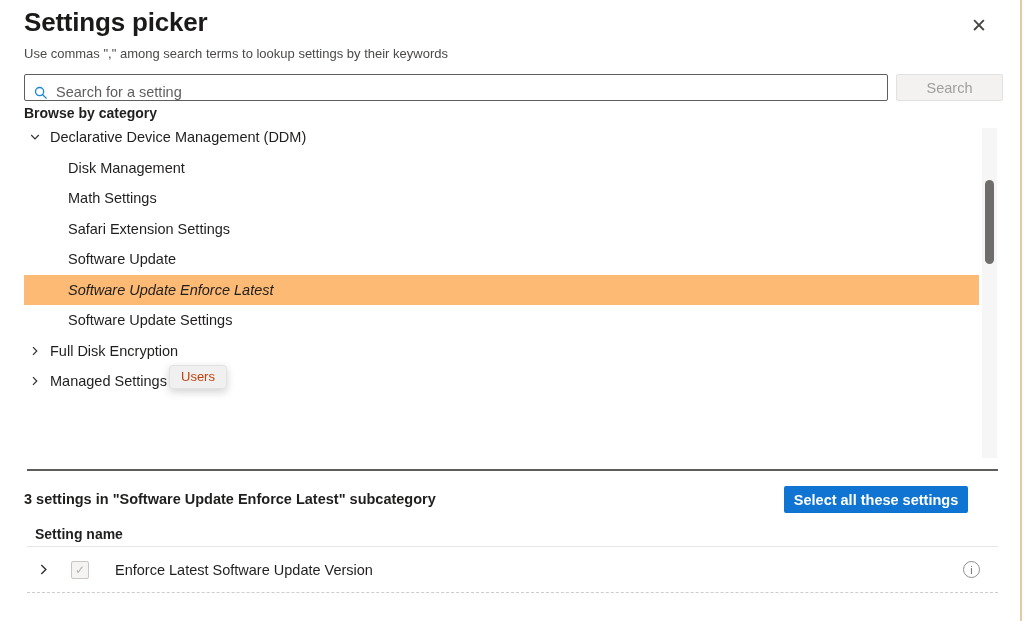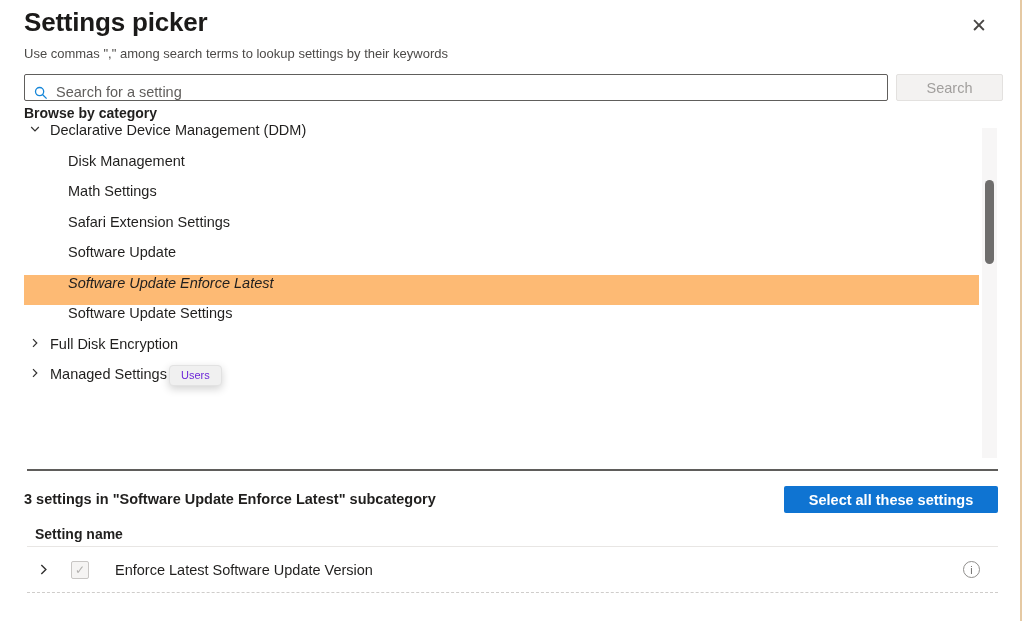--- a/index.html
+++ b/index.html
@@ -46,54 +46,54 @@
   }
   
   .browse-heading {
     position:absolute; left:24px; top:105px;
     font-size:14px; font-weight:700; color:#201f1e;
   }
   .tree {
     position:absolute; left:24px; top:122px; width:955px;
   }
   .tree-row {
-    height:30.5px; display:flex; align-items:flex-start;
+    height:30.5px; display:flex; align-items:center;
     font-size:14.5px; color:#201f1e; cursor:pointer;
   }
   .tree-row.lvl0 { padding-left:4px; }
   .tree-row.lvl1 { padding-left:44px; }
   .tree-row.selected { background:#fdba74;font-style:italic; }
   .chev { width:14px; height:14px; margin-right:8px; display:flex; align-items:center; justify-content:center; }
   
   .tooltip {
     position:absolute; left:169px; top:365px;
     background:#f0f0f0; border:1px solid #e2e2e2; border-radius:4px;
     box-shadow:0 3px 8px rgba(0,0,0,0.18);
     padding:3px 11px 4px 11px;
-    font-size:11px; color:#6d28d9; z-index:5;
+    font-size:13px; color:#c2410c; z-index:5;
   }
   
   .sb-track {
     position:absolute; left:982px; top:128px; width:15px; height:330px;
     background:#f7f6f6;
   }
   .sb-thumb {
     position:absolute; left:3px; top:52px; width:9px; height:84px;
     background:#6f6e6d; border-radius:5px; cursor:grab;
   }
   
   .divider-strong {
     position:absolute; left:27px; top:469px; width:971px; height:2px; background:#5f5d5b;
   }
   .summary {
     position:absolute; left:24px; top:491px;
     font-size:14.5px; font-weight:700; color:#201f1e;
   }
   .select-all-btn {
-    position:absolute; left:784px; top:486px; width:214px; height:27px;
+    position:absolute; left:784px; top:486px; width:184px; height:27px;
     background:#0f74d2; border:none; border-radius:2px;
     color:#ffffff; font-size:14.5px; font-weight:700;
     font-family:"Liberation Sans", sans-serif;
     display:flex; align-items:center; justify-content:center; cursor:pointer;
   }
   .col-header {
     position:absolute; left:35px; top:526px;
     font-size:14px; font-weight:700; color:#201f1e;
   }
   .divider-light {

